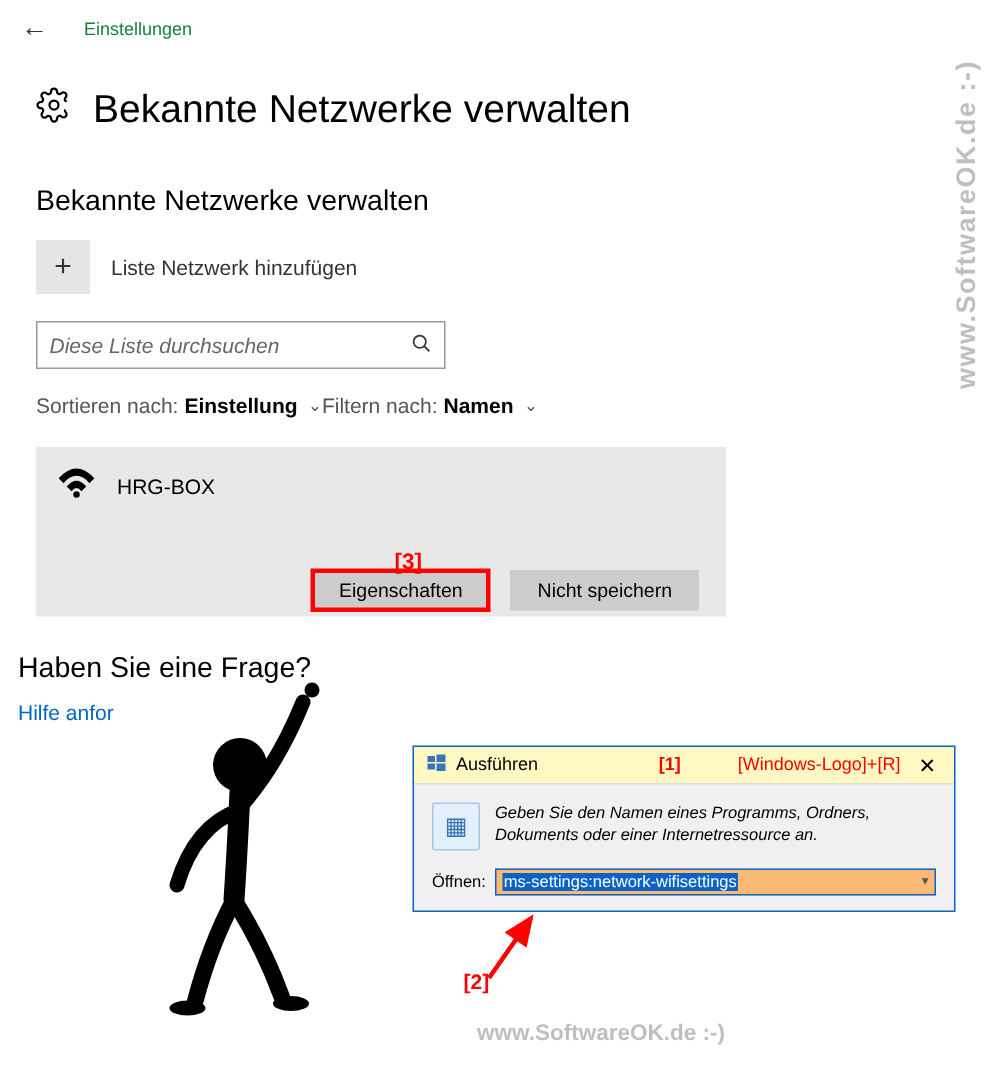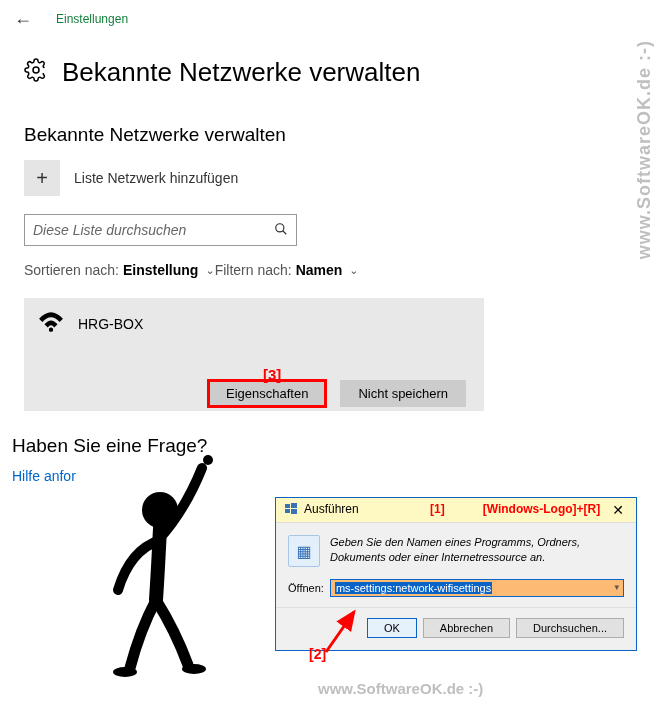--- a/index.html
+++ b/index.html
@@ -43,21 +43,21 @@
     .question { padding: 24px 12px 0; }
     .question-title { font-size: 19px; font-weight: 400; margin-bottom: 10px; }
     .help-link { color: #0066cc; font-size: 14px; cursor: pointer; }
     
     
     .run-dialog { position: absolute; left: 275px; top: 497px; width: 362px; border: 1px solid #0a64c8; background: #f0f0f0; font-size: 11px; }
     .run-titlebar { display: flex; align-items: flex-start; padding: 4px 8px; background: #fef9c3; border-bottom: 1px solid #ddd; }
     .run-winicon { width: 14px; height: 14px; margin-right: 6px; display: inline-block; }
     .run-titlebar-text { flex: 1; font-size: 12px; }
     .run-marker1 { color: #f00; font-weight: bold; font-size: 12px; margin: 0 6px; }
-    .run-shortcut { color: #f00; font-weight: bold; font-size: 12px; margin-right: 8px; padding-left: 32px; }
+    .run-shortcut { color: #f00; font-weight: normal; font-size: 12px; margin-right: 8px; padding-left: 32px; }
     .run-close { font-size: 14px; cursor: pointer; padding: 0 4px; }
     .run-body { padding: 12px 12px 8px; display: flex; gap: 10px; }
     .run-appicon { width: 32px; height: 32px; background: #e3effb; border: 1px solid #a8c6e8; border-radius: 2px; display: flex; align-items: center; justify-content: center; color: #3a72b8; font-size: 16px; flex-shrink: 0; }
     .run-desc { font-size: 11px; line-height: 1.4; color: #000; font-style: italic; }
     .run-open-row { display: flex; align-items: center; gap: 6px; padding: 4px 12px 10px; }
     .run-open-label { font-size: 11px; }
     .run-input { flex: 1; border: 1px solid #0a64c8; background: #fdba74; padding: 2px 4px; font-size: 11px; color: #000; }
     .run-input-sel { background: #0a64c8; color: #fff; padding: 0 1px; }
     .run-dd { font-size: 9px; color: #555; padding-left: 4px; }
     .run-btnrow { display: flex; justify-content: flex-end; gap: 6px; padding: 10px 12px 12px; background: #f0f0f0; border-top: 1px solid #e0e0e0; }
@@ -176,25 +176,20 @@
     <div class="run-appicon">▦</div>
     <div class="run-desc">Geben Sie den Namen eines Programms, Ordners, Dokuments oder einer Internetressource an.</div>
   </div>
   <div class="run-open-row">
     <span class="run-open-label">Öffnen:</span>
     <div class="run-input">
       <span class="run-input-sel">ms-settings:network-wifisettings</span>
       <span class="run-dd" style="float:right">▾</span>
     </div>
   </div>
-  <div class="run-btnrow">
-    <button class="run-btn primary">OK</button>
-    <button class="run-btn">Abbrechen</button>
-    <button class="run-btn">Durchsuchen...</button>
-  </div>
 </div>
 
 <svg class="arrow2" width="40" height="50">
   <defs>
       <marker id="ah" markerWidth="8" markerHeight="8" refX="6" refY="3" orient="auto">
         <path d="M0,0 L7,3 L0,6 Z" fill="#f00"></path>
       </marker>
     </defs>
   <line x1="4" y1="46" x2="32" y2="6" stroke="#f00" stroke-width="3" marker-end="url(#ah)"></line>
 </svg>

